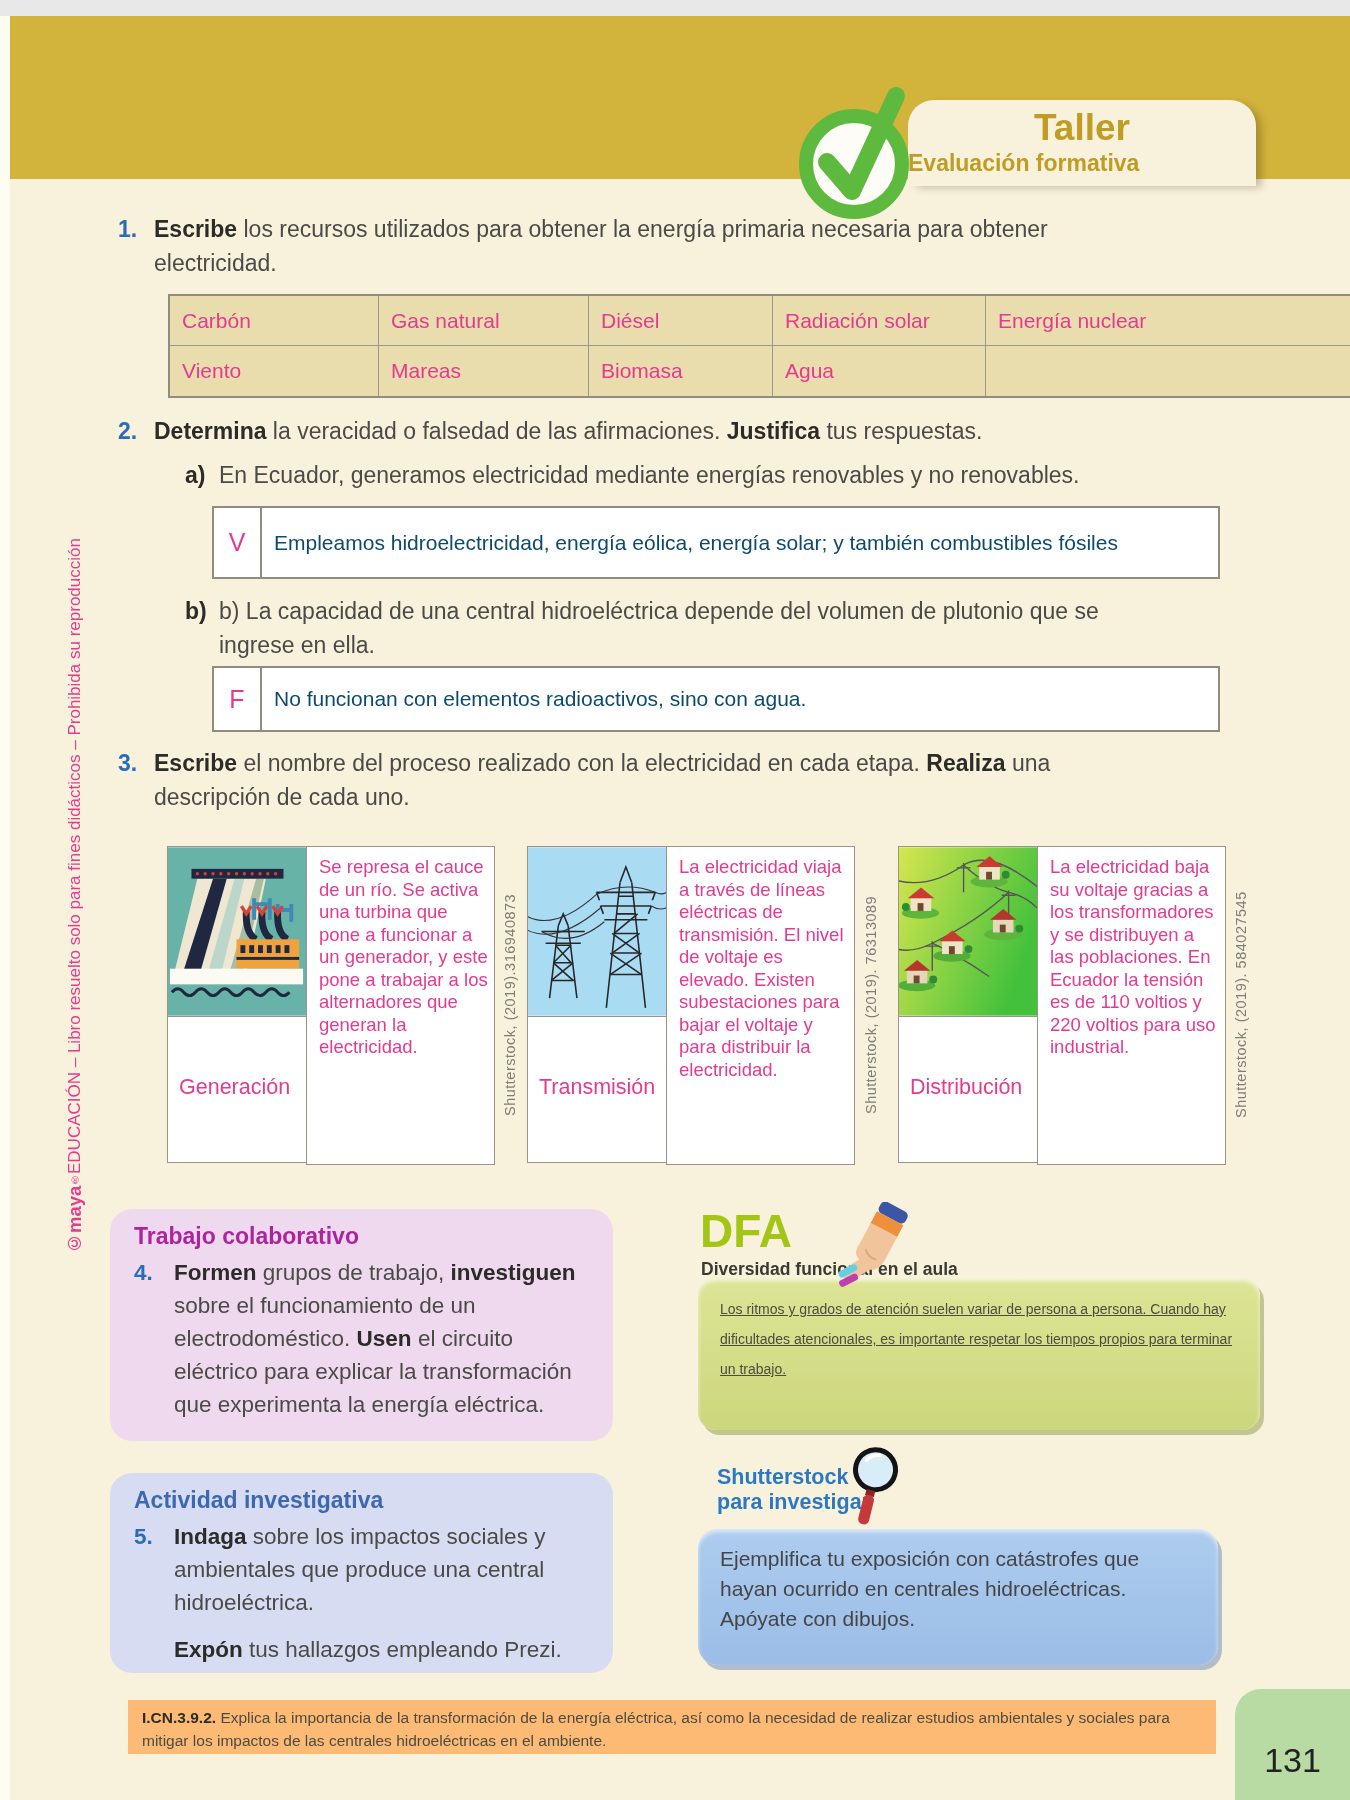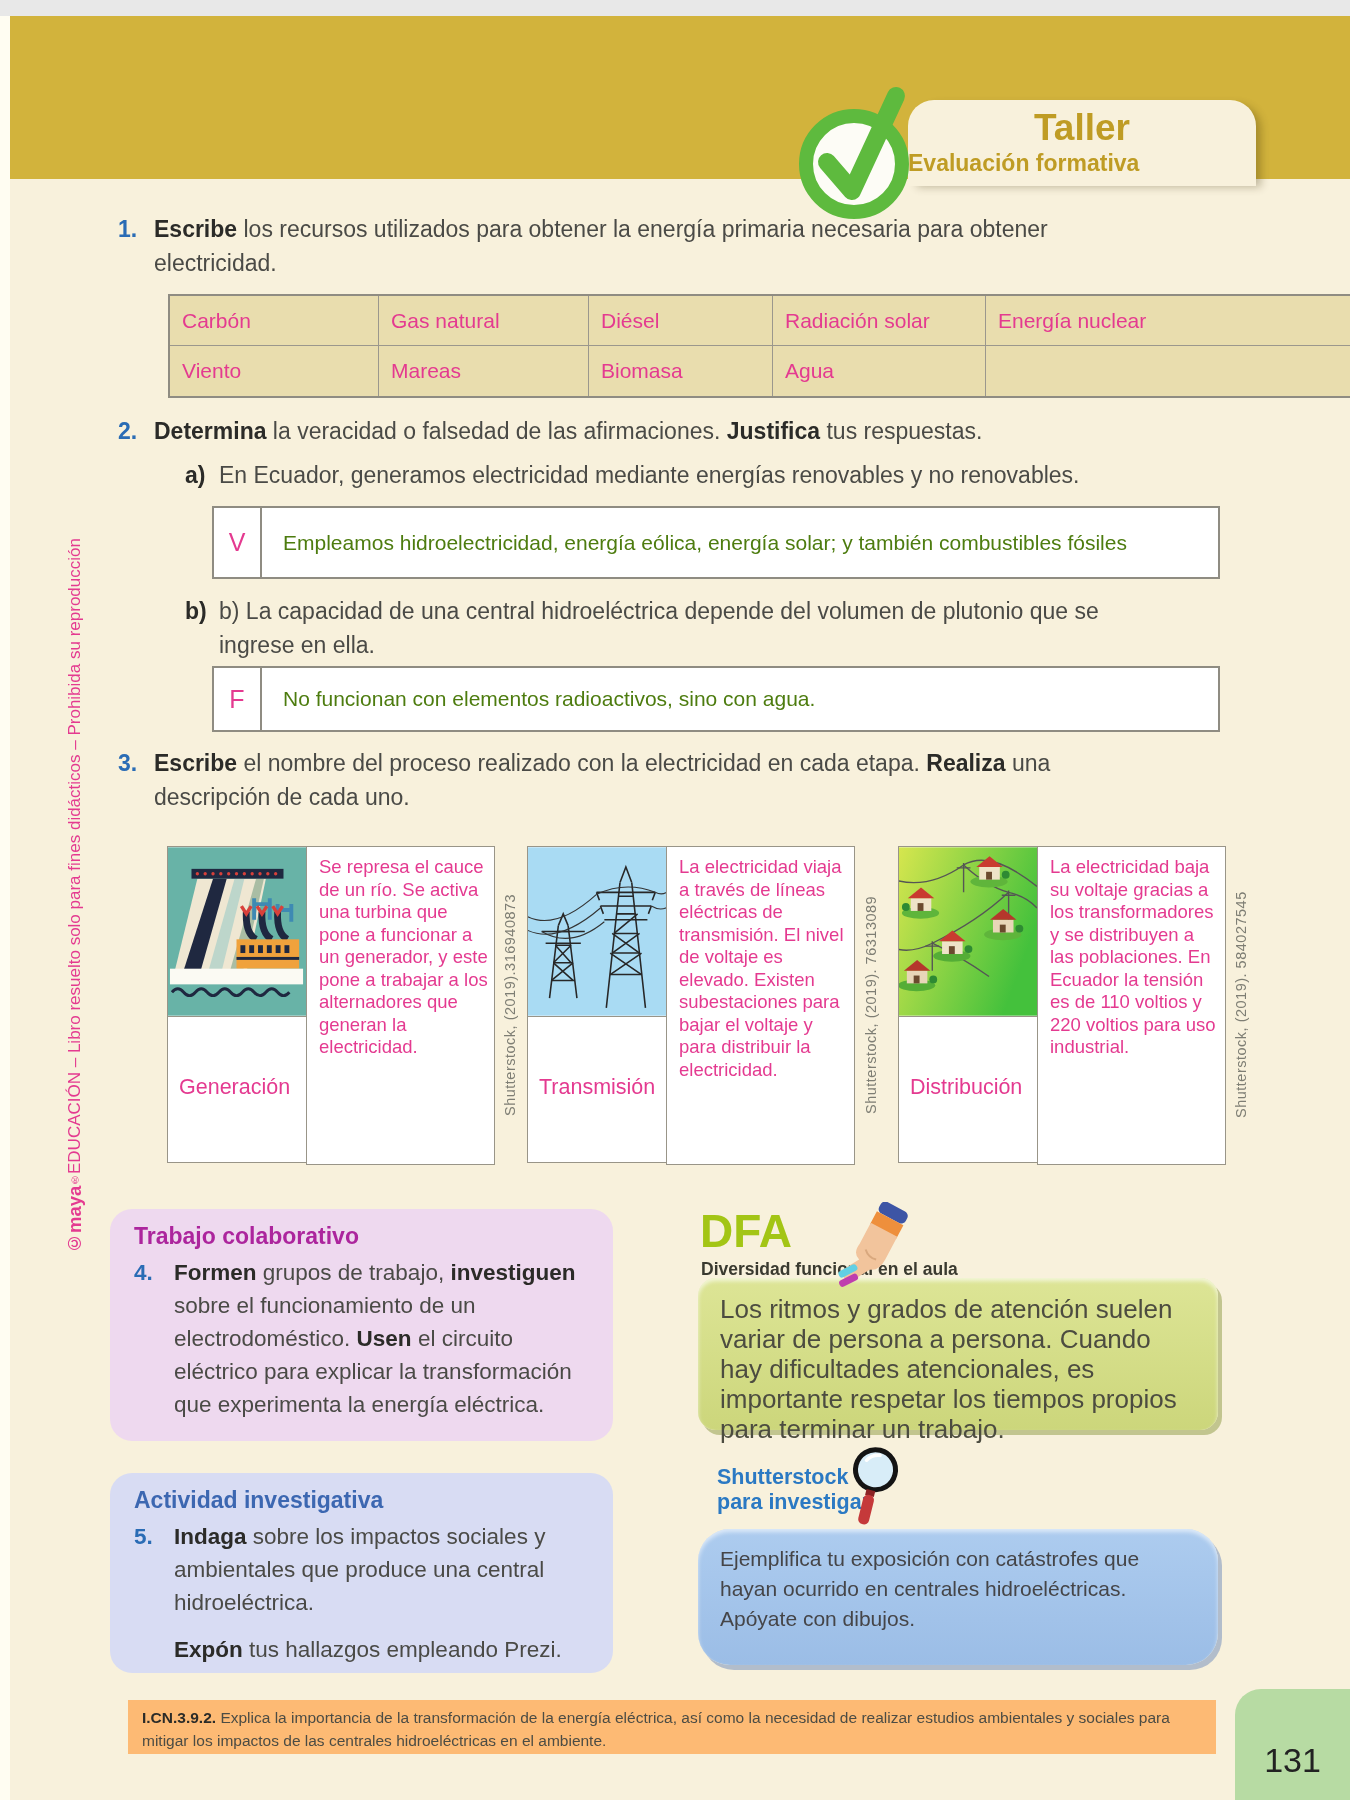--- a/index.html
+++ b/index.html
@@ -24,21 +24,21 @@
     grid-template-columns:209px 210px 184px 213px 1fr;grid-template-rows:50px 50px;}
   .res-table .cell{border-right:1px solid #9b978d;border-bottom:1px solid #9b978d;
     display:flex;align-items:center;padding-left:12px;color:#e43a90;font-size:21px;}
   .res-table .cell:nth-child(5n){border-right:none;}
   .res-table .cell:nth-child(n+6){border-bottom:none;}
   
   .ansbox{position:absolute;left:212px;width:1008px;background:#ffffff;border:2px solid #8f8c82;
     box-sizing:border-box;display:flex;align-items:stretch;}
   .ansbox .letter{flex:0 0 46px;border-right:2px solid #8f8c82;display:flex;align-items:center;
     justify-content:center;color:#e43a90;font-size:25px;}
-  .ansbox .atext{flex:1;display:flex;align-items:center;padding-left:21px;color:#4d7c0f;font-size:21px;}
+  .ansbox .atext{flex:1;display:flex;align-items:center;padding-left:12px;color:#0c4a6e;font-size:21px;}
   
   .card-img{position:absolute;width:141px;height:172px;border:1.5px solid #999588;box-sizing:border-box;overflow:hidden;background:#fff;}
   .card-label{position:absolute;width:141px;height:147px;border:1.5px solid #999588;box-sizing:border-box;
     background:#fff;color:#e43a90;font-size:21.5px;padding:58px 0 0 11px;}
   .card-desc{position:absolute;width:189px;height:319px;border:1.5px solid #999588;box-sizing:border-box;
     background:#fff;color:#e43a90;font-size:18.5px;line-height:22.5px;padding:9px 6px 0 12px;}
   .credit{position:absolute;width:26px;height:317px;display:flex;align-items:center;justify-content:center;
     writing-mode:vertical-rl;transform:rotate(180deg);font-size:14.5px;color:#7e7e74;letter-spacing:.5px;}
   
   .round-box{position:absolute;box-sizing:border-box;border-radius:22px;padding:14px 22px 0 24px;}
@@ -48,26 +48,26 @@
   .box-pink .bhead{color:#ac259d;}
   .box-blue-l .bhead{color:#3c67b1;}
   .bitem{display:flex;font-size:22.5px;line-height:33px;color:#4a4a46;}
   .bitem .bnum{flex:0 0 40px;font-weight:bold;color:#2a6cb5;}
   .bitem b{color:#2b2b28;}
   .bitem .second{margin-top:14px;display:block;}
   
   .dfa-abbr{position:absolute;left:700px;top:1188px;font-size:46px;font-weight:bold;color:#a3c515;letter-spacing:0px;}
   .dfa-sub{position:absolute;left:701px;top:1243px;font-size:17.5px;font-weight:bold;color:#3a3a30;}
   .hand-wrap{position:absolute;left:838px;top:1186px;width:92px;height:108px;z-index:3;}
-  .box-green{position:absolute;left:698px;top:1262px;width:520px;height:152px;border-radius:18px;
+  .box-green{position:absolute;left:698px;top:1262px;width:562px;height:152px;border-radius:18px;
     background:linear-gradient(#dde596,#ccd67b);box-shadow:4px 5px 0 rgba(150,160,80,.55), inset 0 3px 4px rgba(255,255,255,.65);
-    box-sizing:border-box;padding:16px 20px 0 22px;font-size:26px;line-height:30px;color:#4c4c40;}
+    box-sizing:border-box;padding:16px 20px 0 22px;font-size:14px;line-height:30px;color:#4c4c40;text-decoration:underline;}
   .sugg-head{position:absolute;left:717px;top:1449px;font-size:21.5px;line-height:25px;font-weight:bold;color:#2b79c3;}
   .mag-wrap{position:absolute;left:842px;top:1426px;width:68px;height:92px;z-index:3;}
-  .box-blue-r{position:absolute;left:698px;top:1513px;width:520px;height:136px;border-radius:32px;
+  .box-blue-r{position:absolute;left:698px;top:1513px;width:520px;height:136px;border-radius:20px;
     background:linear-gradient(#adccef,#9bbde6);box-shadow:4px 5px 0 rgba(120,145,190,.55), inset 0 3px 4px rgba(255,255,255,.6);
     box-sizing:border-box;padding:15px 20px 0 22px;font-size:21px;line-height:30px;color:#454548;}
   
   .footer-strip{position:absolute;left:128px;top:1684px;width:1088px;height:54px;background:#fdba74;
     box-sizing:border-box;padding:6px 14px 0 14px;font-size:15.5px;line-height:23px;color:#4c4c44;}
   .footer-strip b{color:#2b2b28;}
   .page-tab{position:absolute;left:1235px;top:1673px;width:115px;height:127px;background:#b7dba3;
     border-radius:26px 0 0 0;box-sizing:border-box;padding-top:52px;text-align:center;
     font-size:34px;color:#222;}
   .bottom-strip{position:absolute;left:10px;top:1788px;width:1225px;height:12px;background:#ece2bc;}

